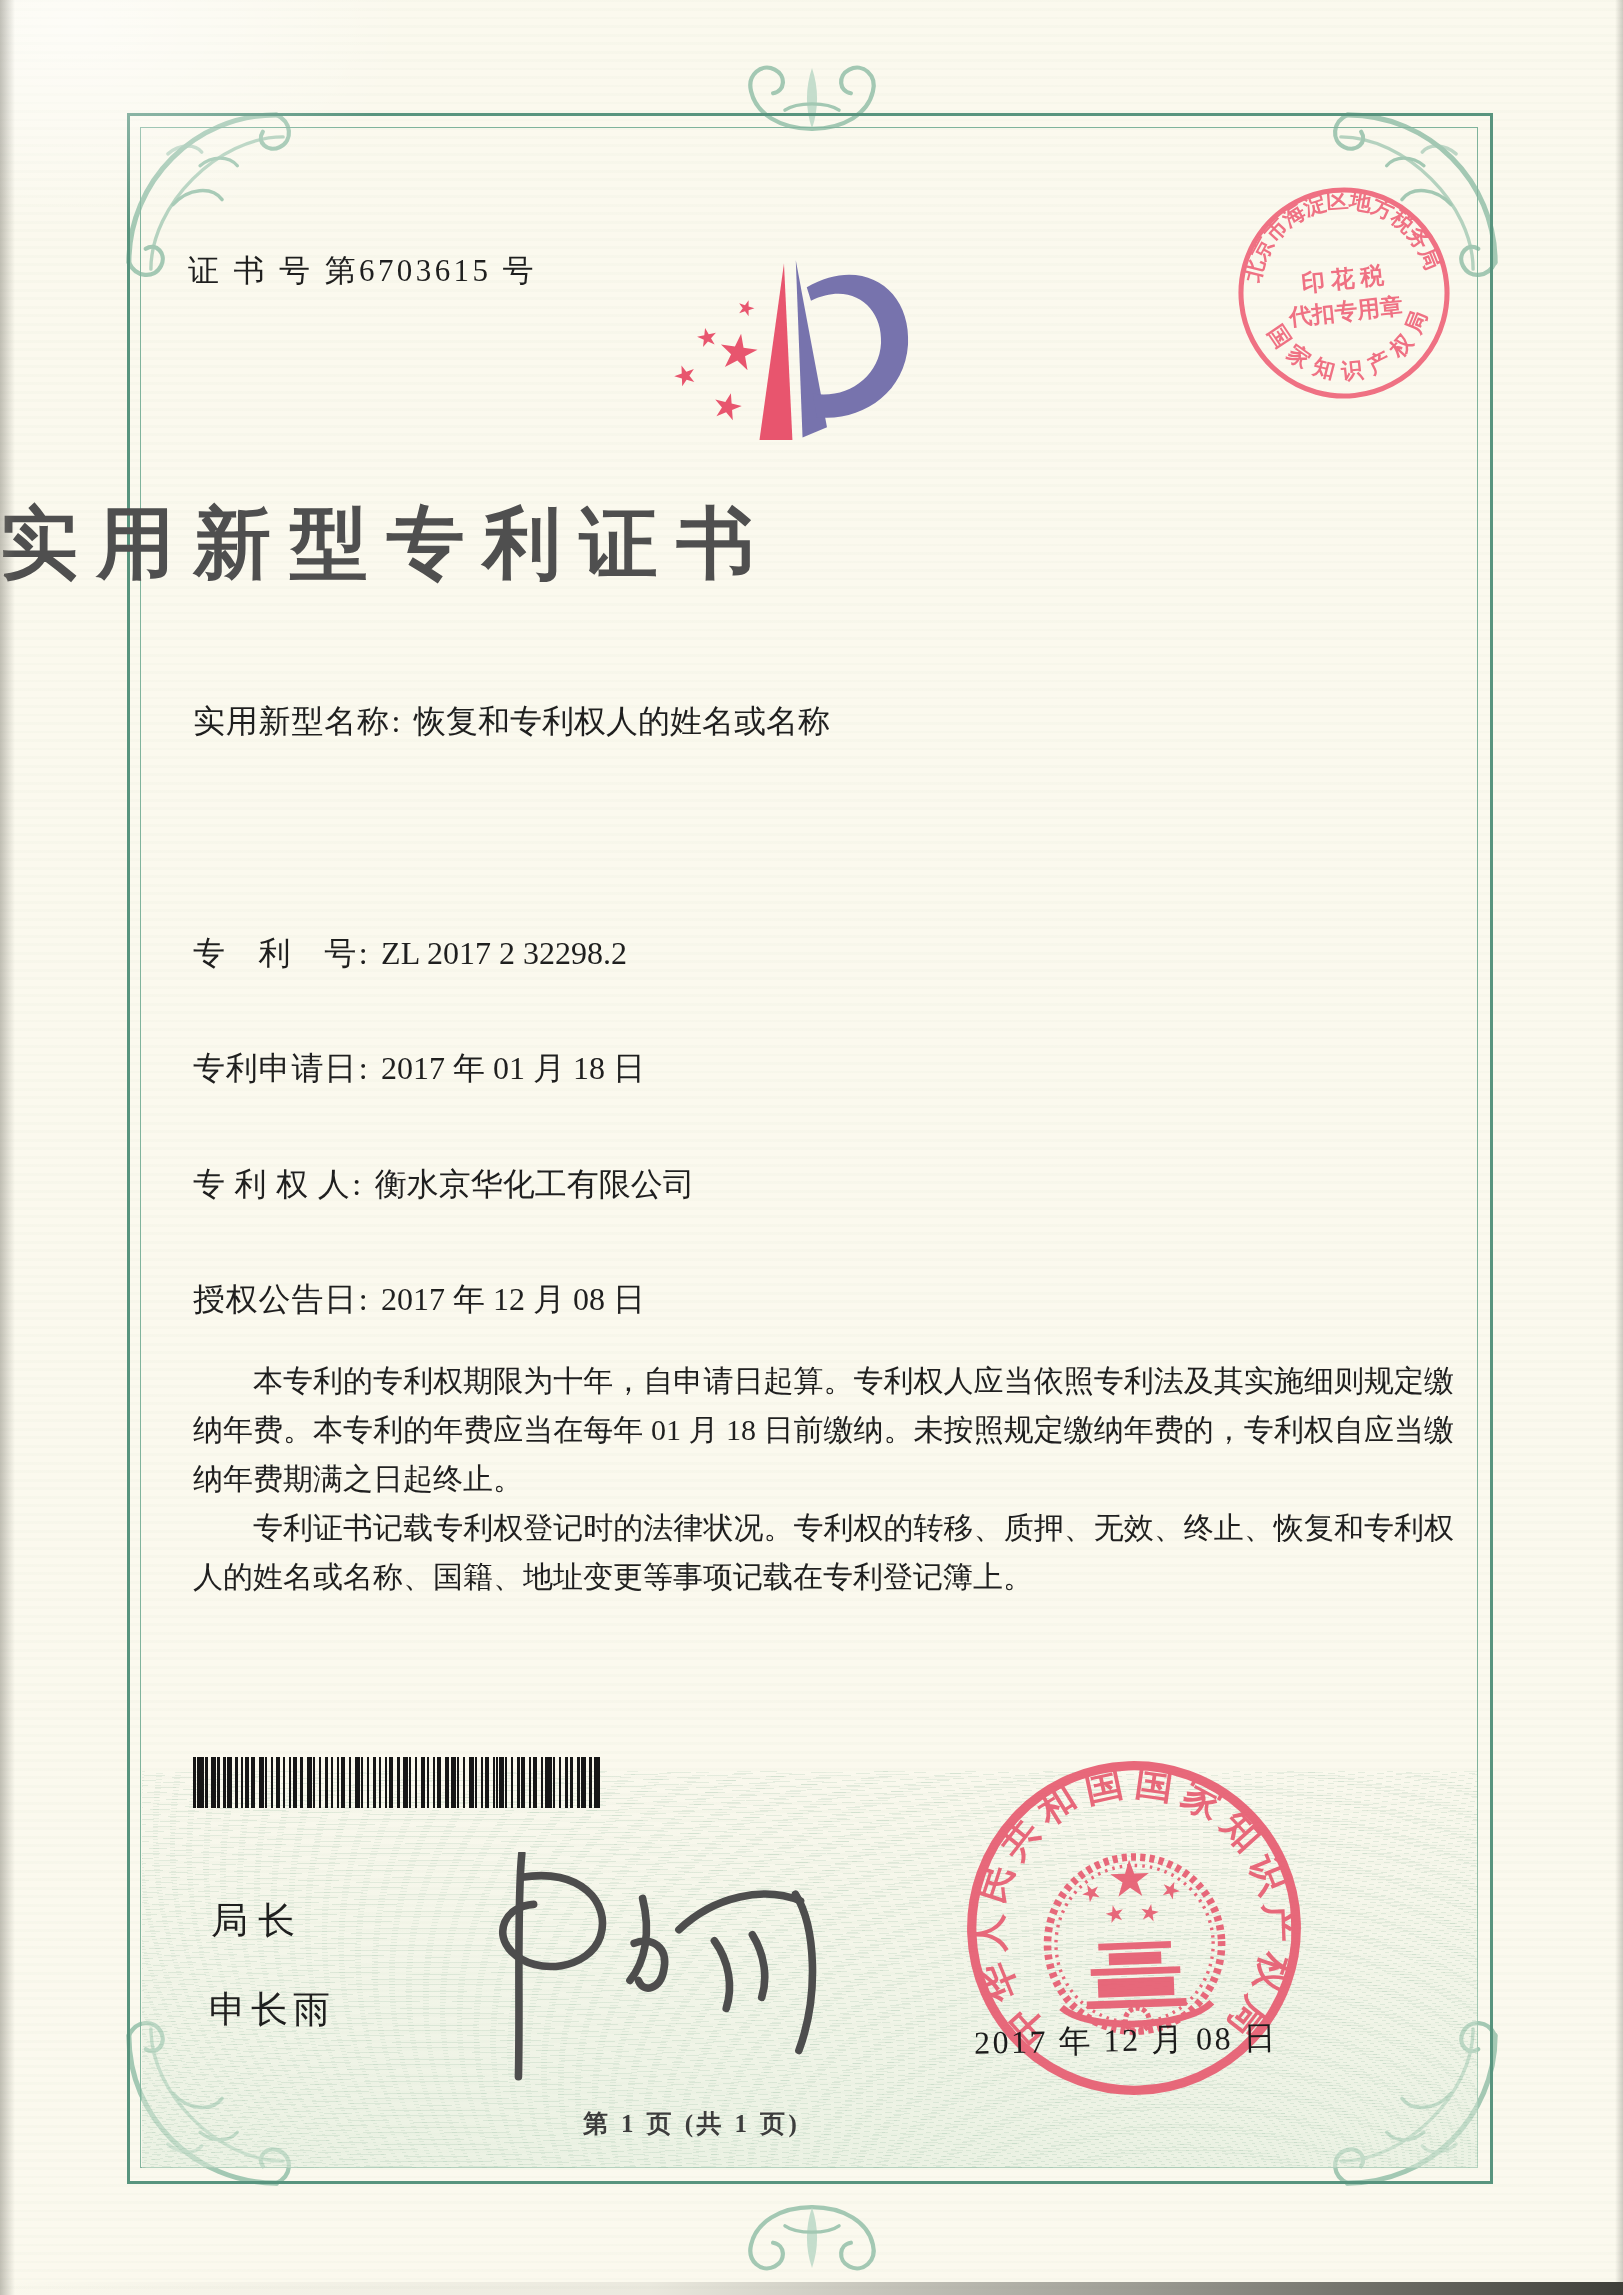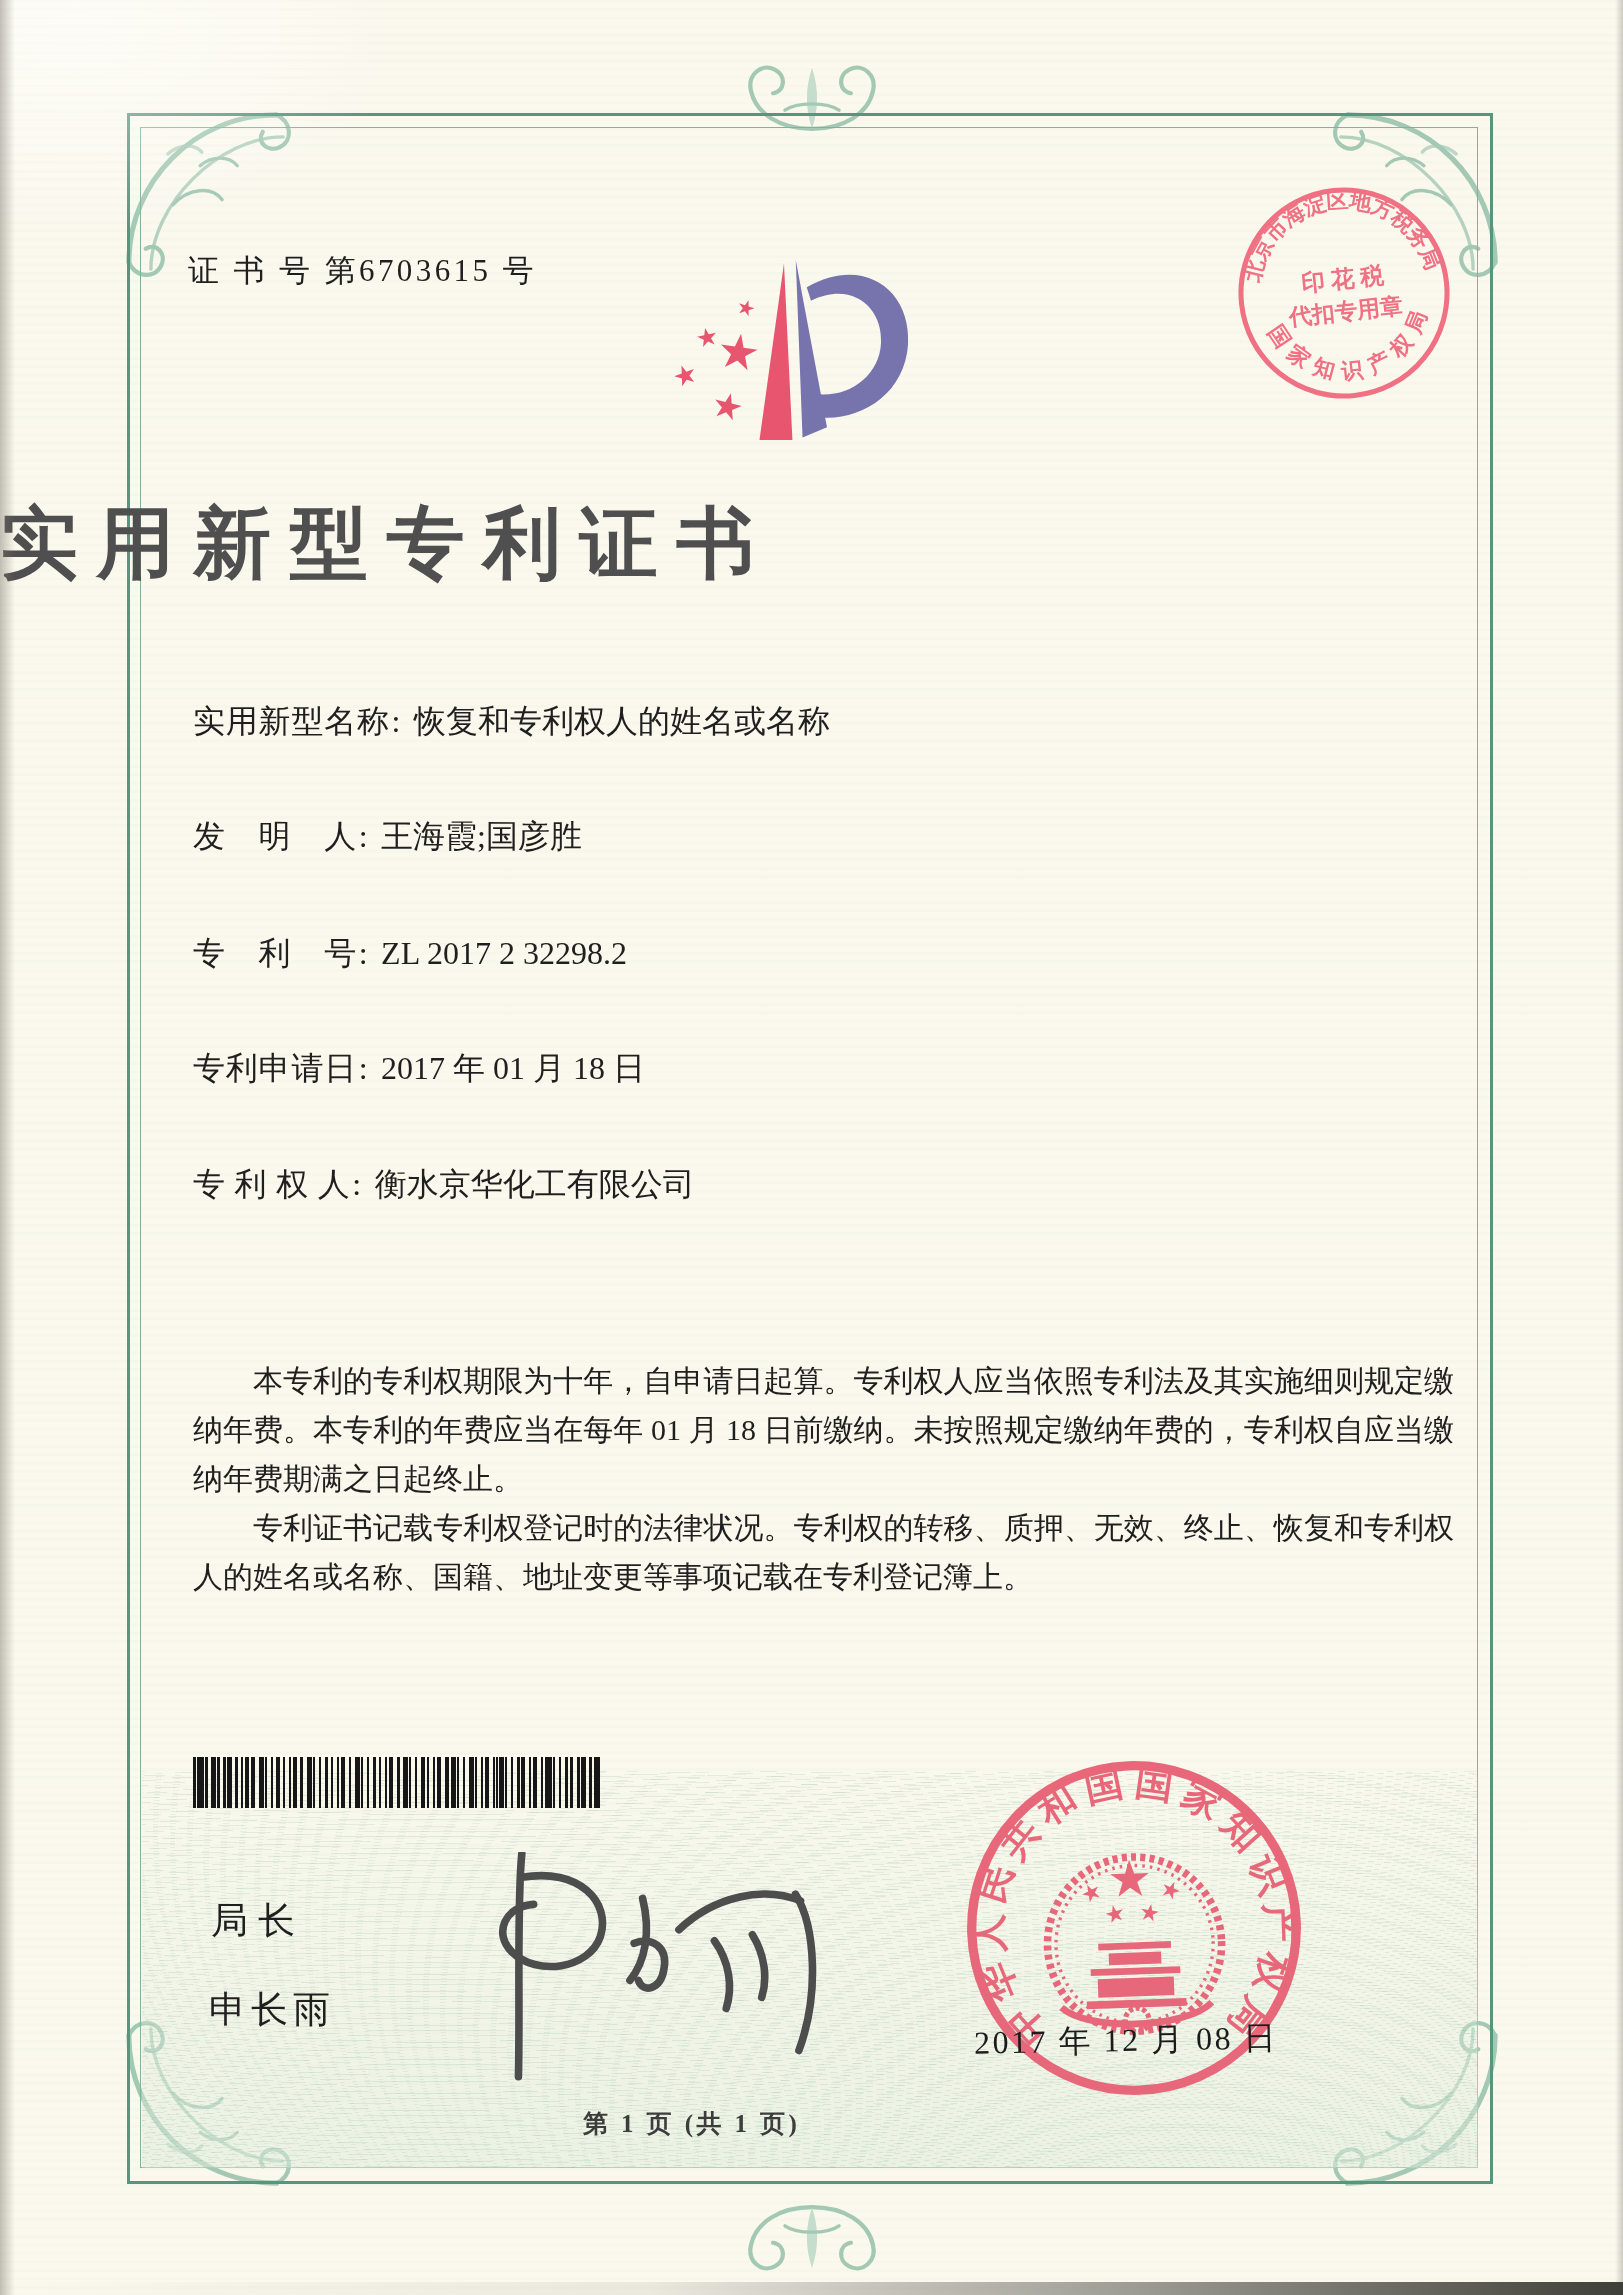--- a/index.html
+++ b/index.html
@@ -149,31 +149,31 @@
       </g>
     <text class="stamp-center" x="135" y="128" text-anchor="middle" font-size="28" fill="#ef6a7e">印 花 税</text>
     <text class="stamp-center" x="135" y="166" text-anchor="middle" font-size="27" fill="#ef6a7e">代扣专用章</text>
   </svg>
 
   <div class="abs title">实用新型专利证书</div>
 
   <div class="abs field" style="top:700px">
     <span class="flabel">实用新型名称</span><span class="fcolon">:</span><span class="fvalue">恢复和专利权人的姓名或名称</span>
   </div>
-  <div class="abs field" style="top:815px">
-    <span class="flabel">发　明　人</span><span class="fcolon">:</span><span class="fvalue">王海霞;国彦胜</span>
-  </div>
   <div class="abs field" style="top:932px">
     <span class="flabel">专　利　号</span><span class="fcolon">:</span><span class="fvalue">ZL 2017 2 32298.2</span>
   </div>
   <div class="abs field" style="top:1047px">
     <span class="flabel">专利申请日</span><span class="fcolon">:</span><span class="fvalue">2017 年 01 月 18 日</span>
   </div>
   <div class="abs field" style="top:1163px">
     <span class="flabel">专 利 权 人</span><span class="fcolon">:</span><span class="fvalue">衡水京华化工有限公司</span>
+  </div>
+  <div class="abs field" style="top:1278px">
+    <span class="flabel">授权公告日</span><span class="fcolon">:</span><span class="fvalue">2017 年 12 月 08 日</span>
   </div>
 
   <div class="abs paras">
     <p>本专利的专利权期限为十年，自申请日起算。专利权人应当依照专利法及其实施细则规定缴纳年费。本专利的年费应当在每年 01 月 18 日前缴纳。未按照规定缴纳年费的，专利权自应当缴纳年费期满之日起终止。</p>
     <p>专利证书记载专利权登记时的法律状况。专利权的转移、质押、无效、终止、恢复和专利权人的姓名或名称、国籍、地址变更等事项记载在专利登记簿上。</p>
   </div>
 
   <div class="abs barcode"></div>
 
   <div class="abs signer-title">局长</div>

